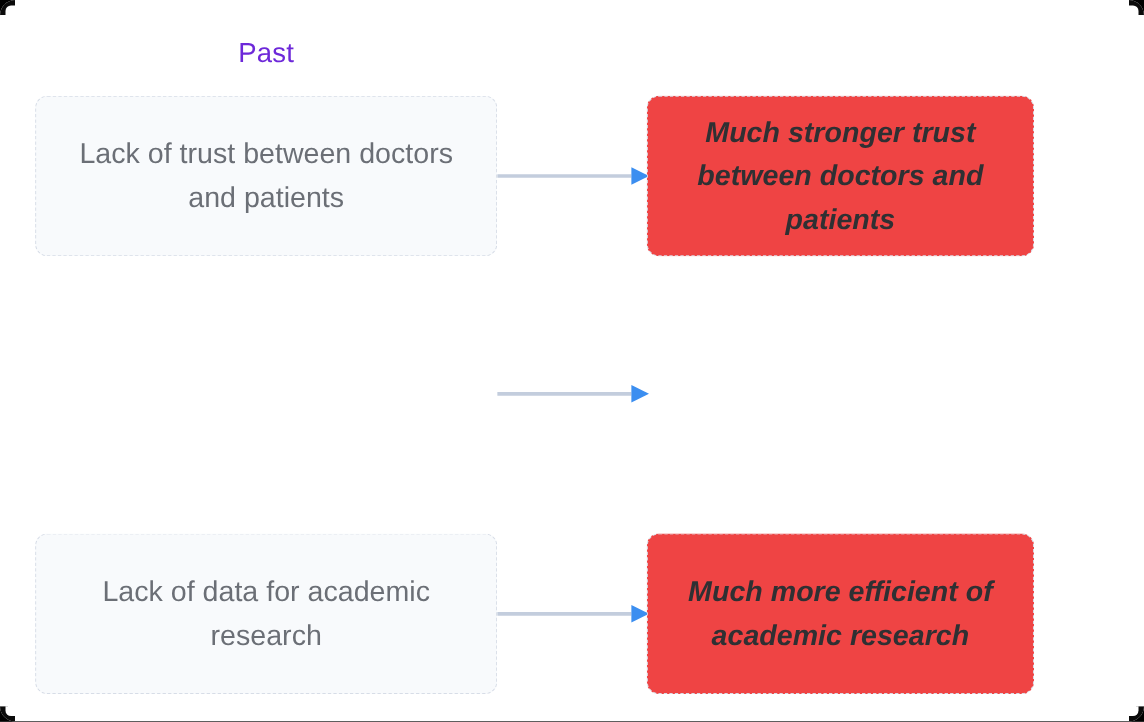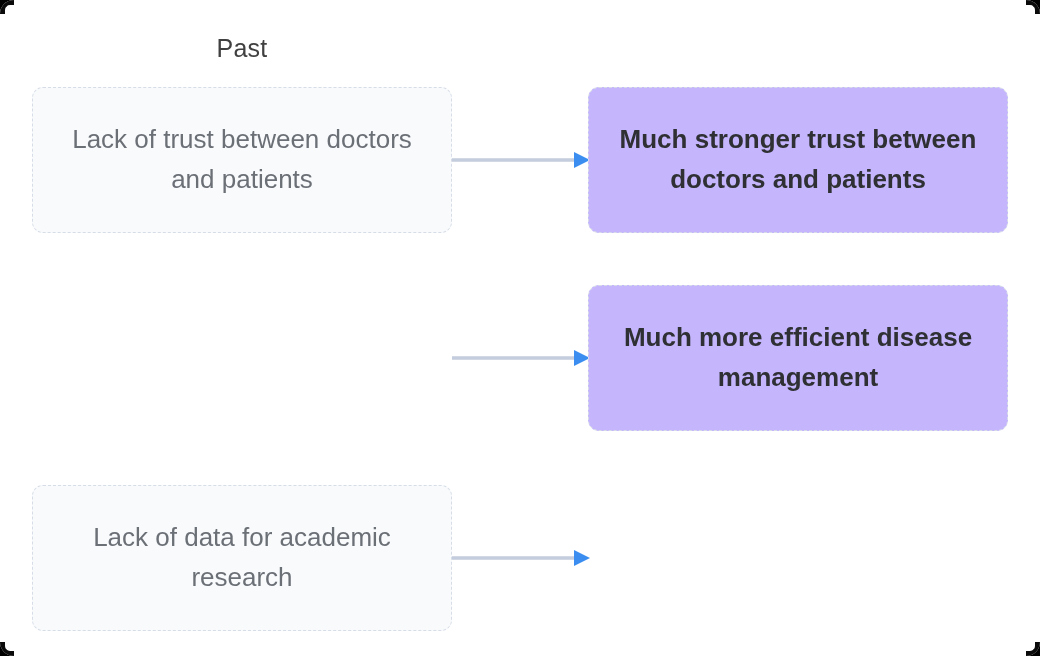--- a/index.html
+++ b/index.html
@@ -19,21 +19,21 @@
     background: #ffffff;
     border-radius: 14px;
     overflow: hidden;
   }
 
   
   .col-header {
     position: absolute;
     font-size: 25px;
     font-weight: 400;
-    color: #404040;
+    color: #6d28d9;
     text-align: center;
     white-space: nowrap;
     letter-spacing: 0.2px;
   }
   #header-past { left: 32px;  width: 420px; top: 34px; }
   #header-now  { left: 588px; width: 420px; top: 34px; }
 
   
   .row {
     position: absolute;
@@ -60,22 +60,23 @@
   }
 
   .box-past {
     left: 32px;
     width: 420px;
     background: #f8fafc;
   }
 
   .box-now {
     left: 588px;
-    width: 420px;
-    background: #c4b5fd;
+    width: 352px;
+    background: #ef4444;
+    font-style: italic;
   }
 
   .box-past .box-text {
     font-size: 26px;
     font-weight: 400;
     color: #6b6f76;
     line-height: 1.52;
     max-width: 340px;
   }
 
@@ -132,28 +133,28 @@
     <div class="box box-now">
       <span class="box-text">Much stronger trust between doctors and patients</span>
     </div>
   </div>
 
   <div class="row" id="row-1">
     <svg class="connector" viewBox="0 0 138 20">
       <line x1="0" y1="10" x2="122" y2="10" stroke="#c3cddd" stroke-width="3.4"></line>
       <polygon points="122,2 138,10 122,18" fill="#3b8ef0"></polygon>
     </svg>
-    <div class="box box-now">
-      <span class="box-text">Much more efficient disease management</span>
-    </div>
   </div>
 
   <div class="row" id="row-2">
     <div class="box box-past">
       <span class="box-text">Lack of data for academic research</span>
     </div>
     <svg class="connector" viewBox="0 0 138 20">
       <line x1="0" y1="10" x2="122" y2="10" stroke="#c3cddd" stroke-width="3.4"></line>
       <polygon points="122,2 138,10 122,18" fill="#3b8ef0"></polygon>
     </svg>
+    <div class="box box-now">
+      <span class="box-text">Much more efficient of academic research</span>
+    </div>
   </div>
 
 </div>
 
 </body></html>

